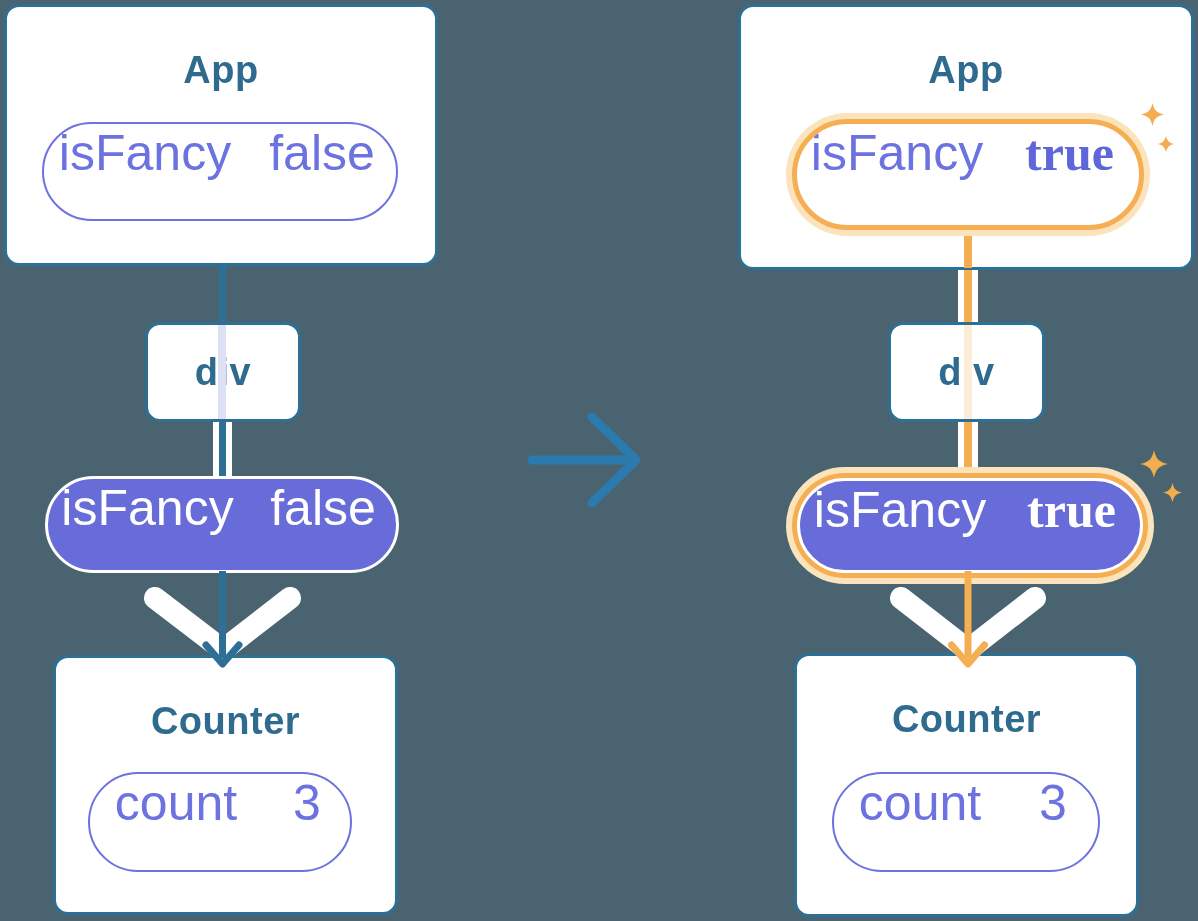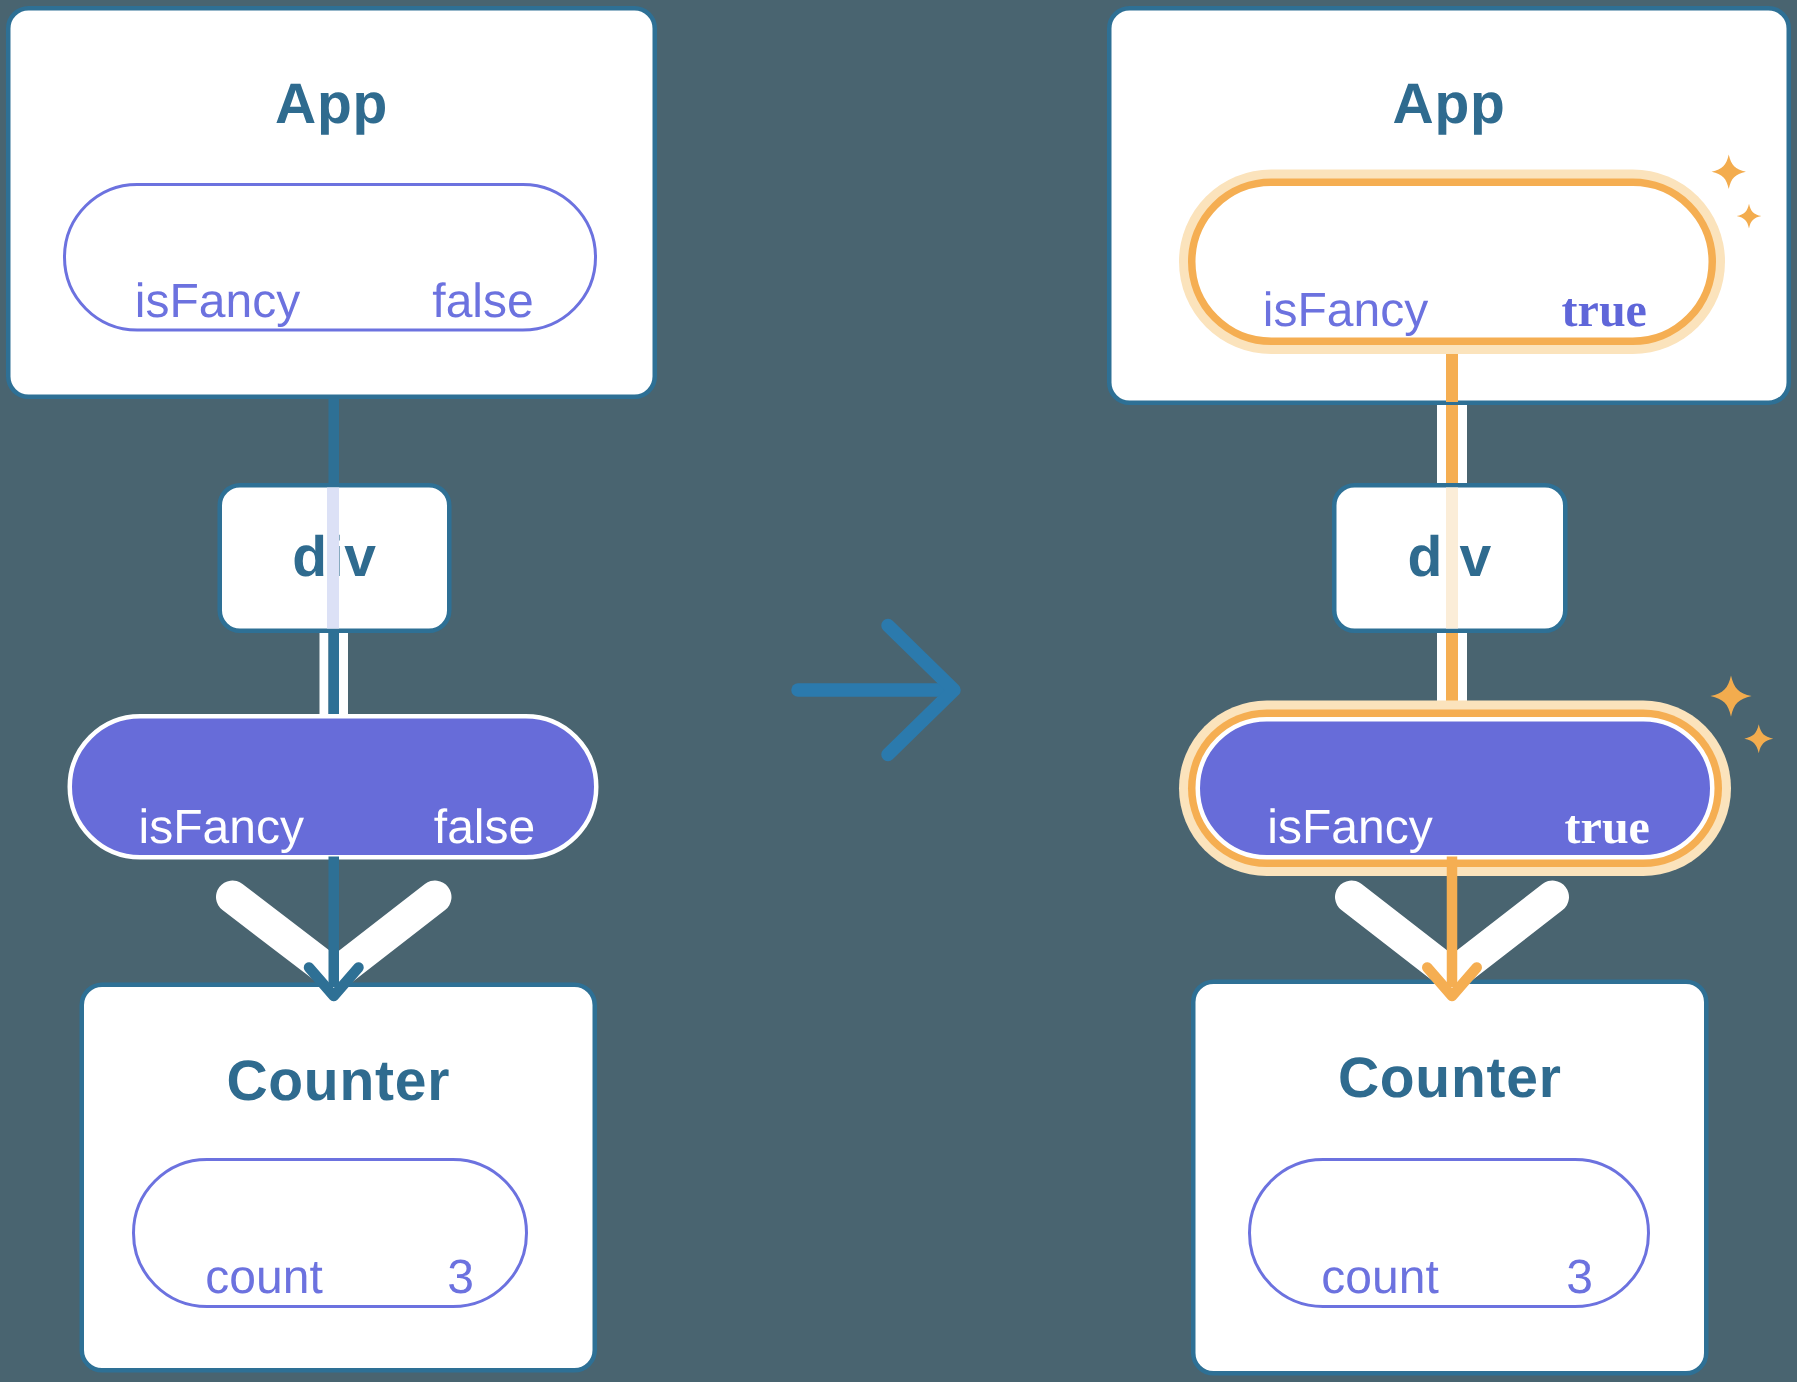--- a/index.html
+++ b/index.html
@@ -15,22 +15,22 @@
     display:flex;flex-direction:column;align-items:center;
   }
   .card-title{
     position:relative;z-index:5;color:#2F6B8F;font-size:38px;
     font-weight:600;line-height:1;letter-spacing:.5px;
   }
   .big-card .card-title{margin-top:44px;}
   .small-card{justify-content:center;}
   
   .pill{
-    position:absolute;box-sizing:border-box;display:flex;align-items:flex-end;
-    border-radius:60px;overflow:hidden;z-index:5;font-size:32px;
+    position:absolute;box-sizing:border-box;display:flex;align-items:flex-start;
+    border-radius:60px;overflow:hidden;z-index:5;font-size:50px;
   }
   .pill .cell{display:flex;align-items:center;justify-content:center;}
   .pill .cell.name{flex:0 0 auto;}
   .pill .cell.value{flex:1 1 auto;}
   .pill .divider{flex:0 0 auto;}
   .outline-pill{background:#fff;border:2.5px solid #6C72DF;color:#6C72DF;}
   .outline-pill .divider{width:2px;background:#6C72DF;}
   .purple-pill{background:#676CD9;border:3px solid #fff;color:#fff;}
   .purple-pill .divider{width:3px;background:#fff;}
   .orange-pill{

